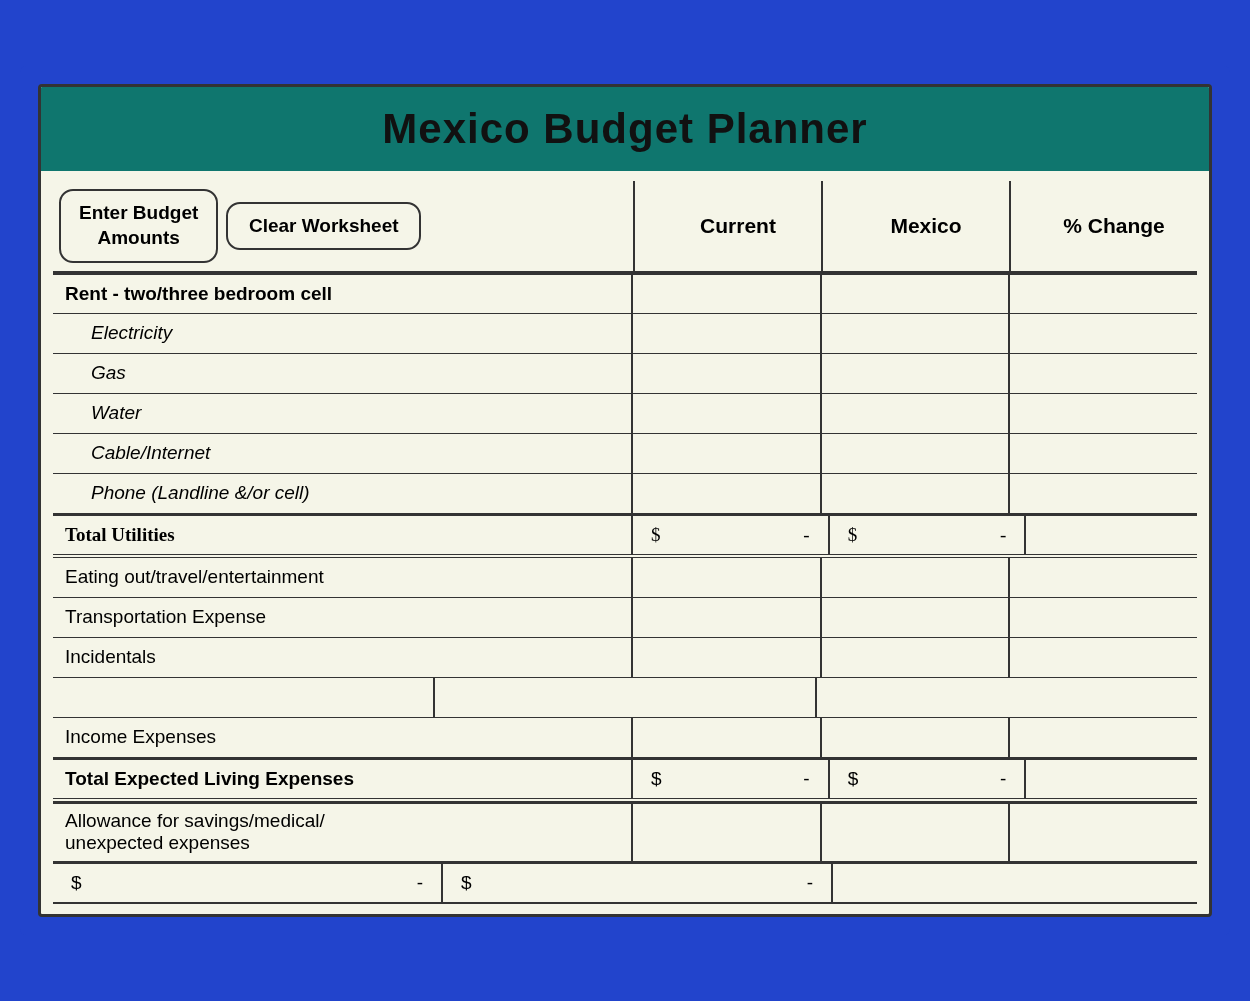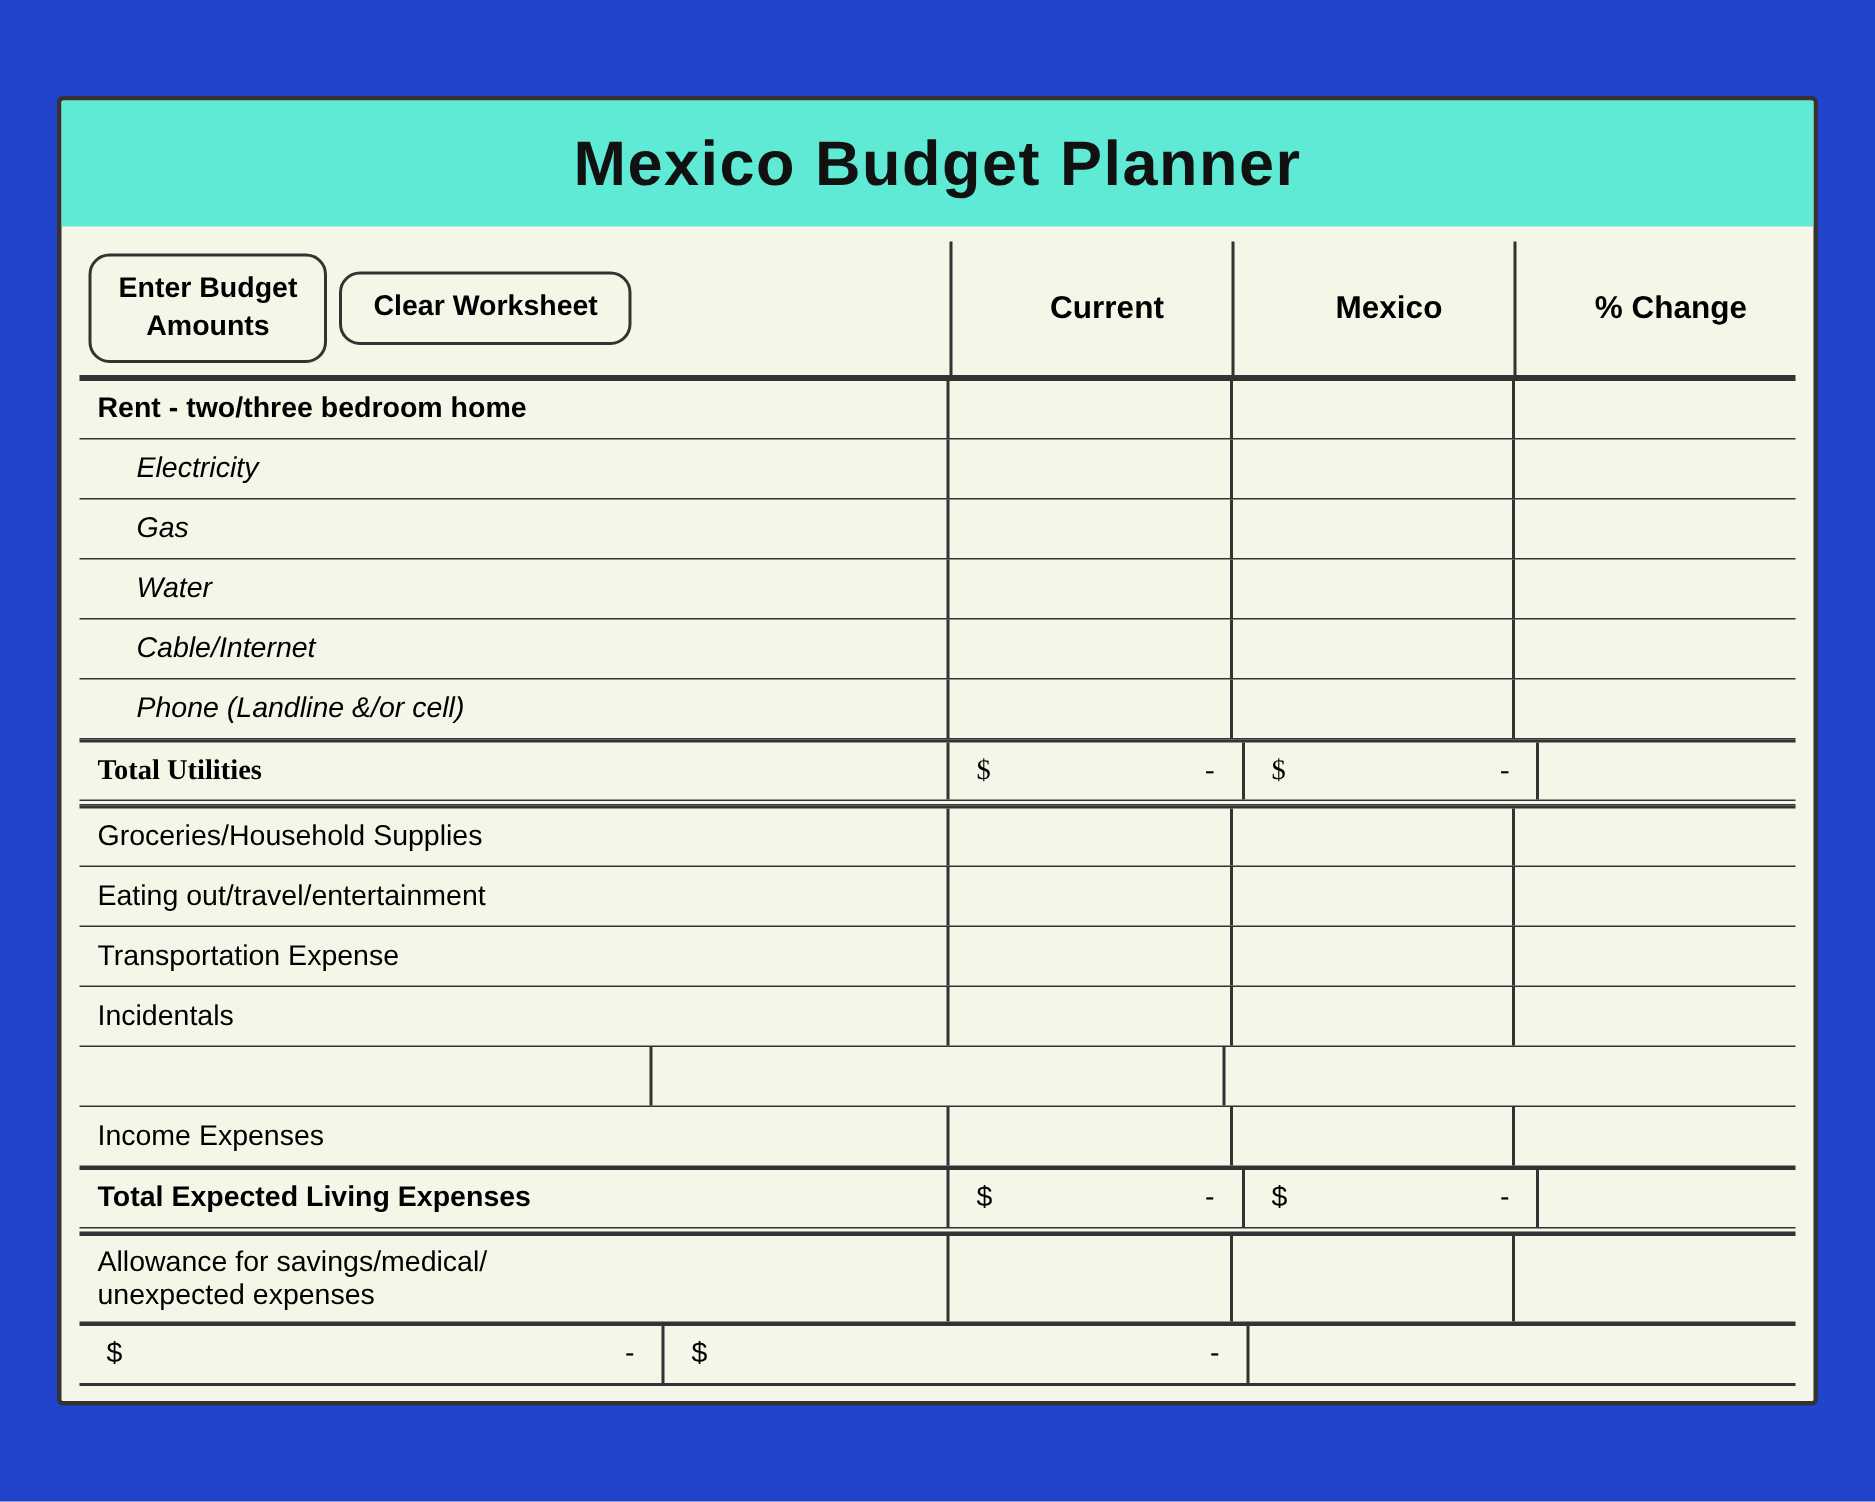--- a/index.html
+++ b/index.html
@@ -17,21 +17,21 @@
       border-radius: 6px;
       width: 1210px;
     }
     .inner-frame {
       background: #f5f5e8;
       border: 3px solid #333;
       border-radius: 4px;
       overflow: hidden;
     }
     .header {
-      background: #5eead4;
+      background: #0f766e;
       text-align: center;
       padding: 18px 10px;
     }
     .header h1 {
       font-size: 42px;
       font-weight: bold;
       color: #111;
       letter-spacing: 1px;
     }
     .content {
@@ -155,21 +155,21 @@
           <div class="col-header">Current</div>
           <div class="col-header">Mexico</div>
           <div class="col-header">% Change</div>
         </div>
       </div>
 
       <div class="main-table">
 
         <div class="table-row bold-border-top">
           <div class="label-cell bold-label">
-            <span>Rent - two/three bedroom home</span>
+            <span>Rent - two/three bedroom cell</span>
           </div>
           <div class="data-cols">
             <div class="data-cell"></div>
             <div class="data-cell"></div>
             <div class="data-cell"></div>
           </div>
         </div>
 
         <div class="table-row">
           <div class="label-cell italic-label">
@@ -236,30 +236,20 @@
               <span class="value">-</span>
             </div>
             <div class="data-cell with-value">
               <span class="dollar">$</span>
               <span class="value">-</span>
             </div>
             <div class="data-cell"></div>
           </div>
         </div>
 
-        <div class="table-row" style="border-top: 2.5px solid #333;">
-          <div class="label-cell">
-            <span>Groceries/Household Supplies</span>
-          </div>
-          <div class="data-cols">
-            <div class="data-cell"></div>
-            <div class="data-cell"></div>
-            <div class="data-cell"></div>
-          </div>
-        </div>
 
         <div class="table-row">
           <div class="label-cell">
             <span>Eating out/travel/entertainment</span>
           </div>
           <div class="data-cols">
             <div class="data-cell"></div>
             <div class="data-cell"></div>
             <div class="data-cell"></div>
           </div>

